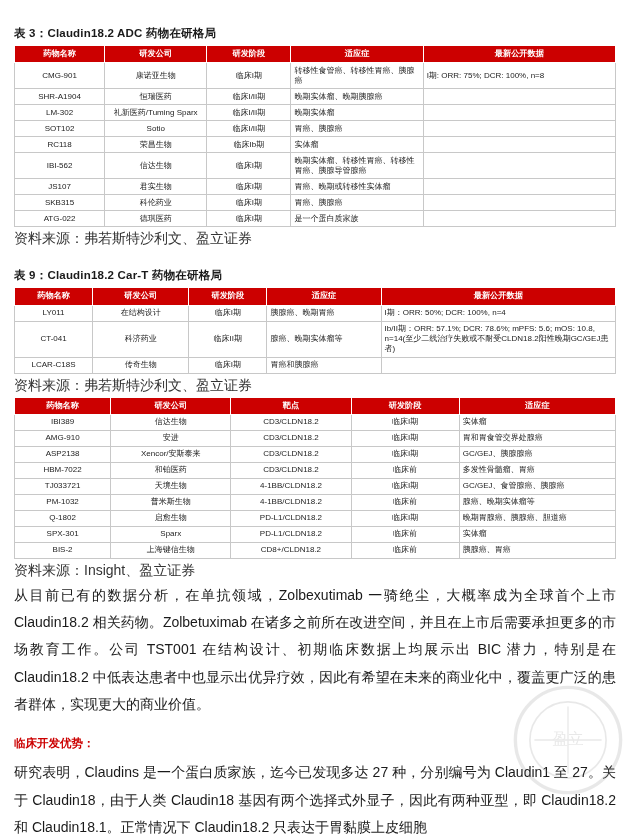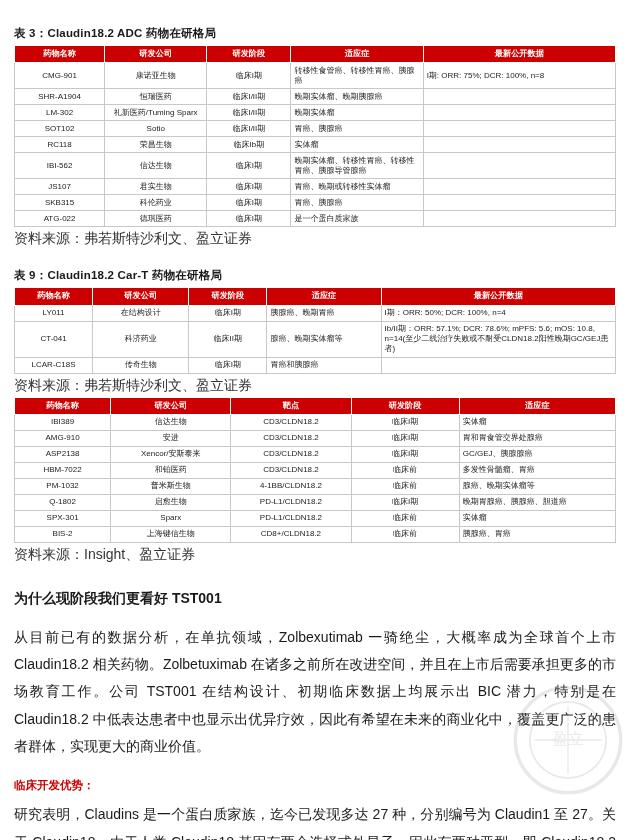--- a/index.html
+++ b/index.html
@@ -261,20 +261,27 @@
         <td class="l">GC/GEJ、胰腺腺癌</td>
       </tr>
       <tr>
         <td class="c">HBM-7022</td>
         <td class="c">和铂医药</td>
         <td class="c">CD3/CLDN18.2</td>
         <td class="c">临床前</td>
         <td class="l">多发性骨髓瘤、胃癌</td>
       </tr>
       <tr>
+        <td class="c">TJ033721</td>
+        <td class="c">天境生物</td>
+        <td class="c">4-1BB/CLDN18.2</td>
+        <td class="c">临床I期</td>
+        <td class="l">GC/GEJ、食管腺癌、胰腺癌</td>
+      </tr>
+      <tr>
         <td class="c">PM-1032</td>
         <td class="c">普米斯生物</td>
         <td class="c">4-1BB/CLDN18.2</td>
         <td class="c">临床前</td>
         <td class="l">腺癌、晚期实体瘤等</td>
       </tr>
       <tr>
         <td class="c">Q-1802</td>
         <td class="c">启愈生物</td>
         <td class="c">PD-L1/CLDN18.2</td>
@@ -292,21 +299,20 @@
         <td class="c">BIS-2</td>
         <td class="c">上海键信生物</td>
         <td class="c">CD8+/CLDN18.2</td>
         <td class="c">临床前</td>
         <td class="l">胰腺癌、胃癌</td>
       </tr>
     </tbody>
   </table>
   <div class="src">资料来源：Insight、盈立证券</div>
 
-  <h2 class="sec">为什么现阶段我们更看好 TST001</h2>
   <p class="body">从目前已有的数据分析，在单抗领域，Zolbexutimab 一骑绝尘，大概率成为全球首个上市 Claudin18.2 相关药物。Zolbetuximab 在诸多之前所在改进空间，并且在上市后需要承担更多的市场教育工作。公司 TST001 在结构设计、初期临床数据上均展示出 BIC 潜力，特别是在 Claudin18.2 中低表达患者中也显示出优异疗效，因此有希望在未来的商业化中，覆盖更广泛的患者群体，实现更大的商业价值。</p>
   <h3 class="sub">临床开发优势：</h3>
   <p class="body">研究表明，Claudins 是一个蛋白质家族，迄今已发现多达 27 种，分别编号为 Claudin1 至 27。关于 Claudin18，由于人类 Claudin18 基因有两个选择式外显子，因此有两种亚型，即 Claudin18.2 和 Claudin18.1。正常情况下 Claudin18.2 只表达于胃黏膜上皮细胞</p>
 </div>
 
 <div class="wm">
   <svg viewBox="0 0 100 100" xmlns="http://www.w3.org/2000/svg">
     <circle cx="50" cy="50" r="47" fill="none" stroke="#777" stroke-width="3"></circle>
     <circle cx="50" cy="50" r="34" fill="none" stroke="#777" stroke-width="1.5"></circle>
     <path d="M50 20 L50 80 M20 50 L80 50" stroke="#777" stroke-width="1.2"></path>

